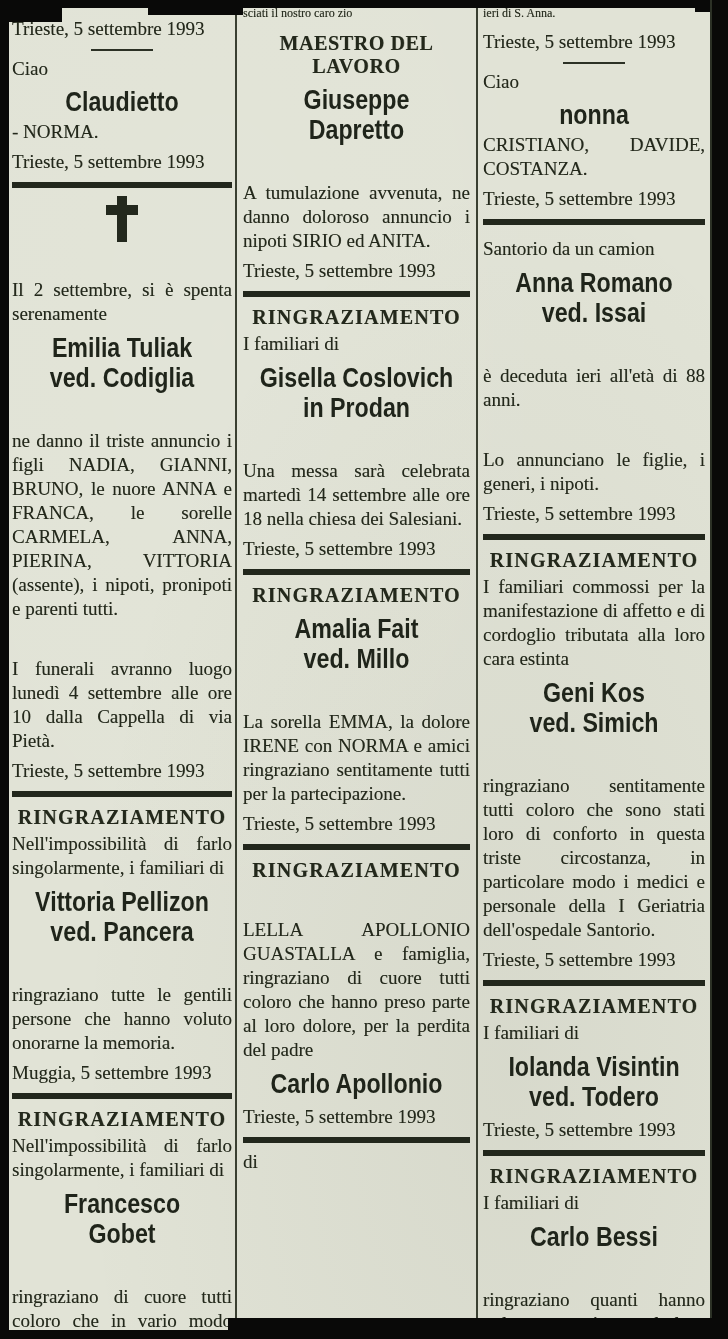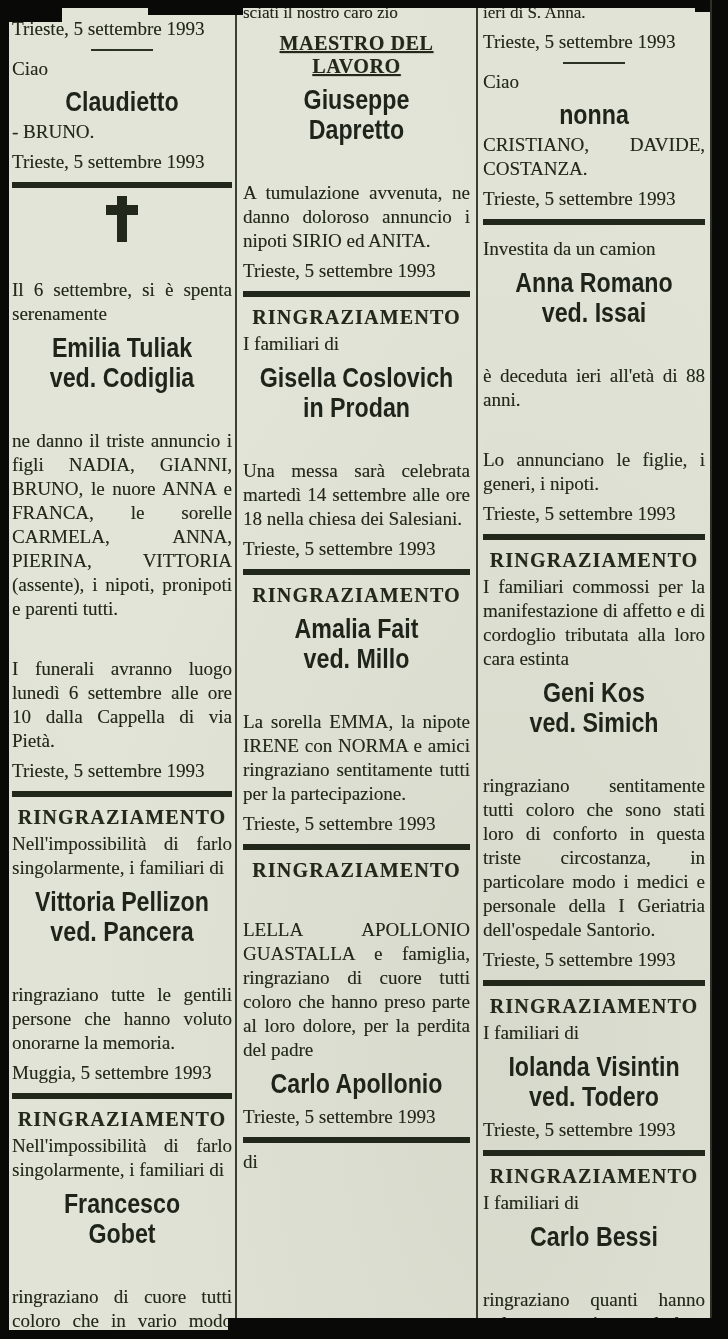--- a/index.html
+++ b/index.html
@@ -36,34 +36,33 @@
   #art-bot1   { left: 228px; top: 1318px; width: 500px; height: 21px; }
   #art-bot2   { left: 0;   top: 1330px; width: 728px; height: 9px; }
 
   .body, .intro, .sig {
     font-size: 19px; line-height: 24px;
     text-align: justify; text-shadow: 0.3px 0.3px 0 rgba(35,40,25,0.35); margin-top: 36px;
   }
   .intro { margin-top: 2px; }
   .sig   { margin-top: 2px; }
   .date  { font-size: 19px; line-height: 22px; margin-top: 7px; text-shadow: 0.3px 0.3px 0 rgba(35,40,25,0.35); }
-  .frag  { font-size: 17px; line-height: 22px; text-shadow: 0.3px 0.3px 0 rgba(35,40,25,0.35); }
+  .frag  { font-size: 12px; line-height: 22px; text-shadow: 0.3px 0.3px 0 rgba(35,40,25,0.35); }
   .greeting { font-size: 19px; margin-top: 4px; text-shadow: 0.3px 0.3px 0 rgba(35,40,25,0.35); }
   .rule  { height: 6px; background: #22271c; margin: 9px 0 7px; }
   .sdiv  { width: 62px; height: 2px; background: #2c3125; margin: 9px auto 7px; }
   .header {
     font-size: 20px; font-weight: bold; text-align: center;
     letter-spacing: 1.2px; margin: 9px 0 3px;
     text-shadow: 0.4px 0.4px 0 rgba(35,40,25,0.4);
   }
   .title {
     font-size: 20px; font-weight: bold; text-align: center;
     letter-spacing: 0.6px; line-height: 23px; margin: 8px 0 2px;
     text-shadow: 0.4px 0.4px 0 rgba(35,40,25,0.4);
-    text-decoration: underline;
   }
   .name {
     font-family: "Liberation Sans", "DejaVu Sans", sans-serif;
     font-weight: 700; font-size: 27px; line-height: 30px;
     text-align: center; margin: 7px 0 3px;
     transform: scaleX(0.86); transform-origin: center;
     color: #1f241a;
   }
   .cross-shape { width: 10px; height: 46px; background: #23281d; position: relative; margin: 8px auto 12px; }
   .cross-shape::after {
@@ -78,35 +77,35 @@
 
   <div class="col" id="col1">
 
     <section>
       <p class="date" style="margin-top:0">Trieste, 5 settembre 1993</p>
       <div class="sdiv"></div>
       <p class="greeting">Ciao</p>
       <div class="name">
         <span>Claudietto</span>
       </div>
-      <p class="sig">- BRUNO.</p>
+      <p class="sig">- NORMA.</p>
       <p class="date">Trieste, 5 settembre 1993</p>
     </section>
 
     <div class="rule"></div>
 
     <section>
       <div class="cross-shape"></div>
-      <p class="body">Il 6 settembre, si è spenta serenamente</p>
+      <p class="body">Il 2 settembre, si è spenta serenamente</p>
       <div class="name">
         <span>Emilia Tuliak</span><br>
         <span>ved. Codiglia</span>
       </div>
       <p class="body">ne danno il triste annuncio i figli NADIA, GIANNI, BRUNO, le nuore ANNA e FRANCA, le sorelle CARMELA, ANNA, PIERINA, VITTORIA (assente), i nipoti, pronipoti e parenti tutti.</p>
-      <p class="body">I funerali avranno luogo lunedì 6 settembre alle ore 10 dalla Cappella di via Pietà.</p>
+      <p class="body">I funerali avranno luogo lunedì 4 settembre alle ore 10 dalla Cappella di via Pietà.</p>
       <p class="date">Trieste, 5 settembre 1993</p>
     </section>
 
     <div class="rule"></div>
 
     <section>
       <div class="header">RINGRAZIAMENTO</div>
       <p class="intro">Nell'impossibilità di farlo singolarmente, i familiari di</p>
       <div class="name">
         <span>Vittoria Pellizon</span><br>
@@ -166,21 +165,21 @@
     </section>
 
     <div class="rule"></div>
 
     <section>
       <div class="header">RINGRAZIAMENTO</div>
       <div class="name">
         <span>Amalia Fait</span><br>
         <span>ved. Millo</span>
       </div>
-      <p class="body">La sorella EMMA, la nipote IRENE con NORMA e amici ringraziano sentitamente tutti per la partecipazione.</p>
+      <p class="body">La sorella EMMA, la dolore IRENE con NORMA e amici ringraziano sentitamente tutti per la partecipazione.</p>
       <p class="date">Trieste, 5 settembre 1993</p>
     </section>
 
     <div class="rule"></div>
 
     <section>
       <div class="header">RINGRAZIAMENTO</div>
       <p class="body">LELLA APOLLONIO GUASTALLA e famiglia, ringraziano di cuore tutti coloro che hanno preso parte al loro dolore, per la perdita del padre</p>
       <div class="name">
         <span>Carlo Apollonio</span>
@@ -206,21 +205,21 @@
       <div class="name">
         <span>nonna</span>
       </div>
       <p class="sig">CRISTIANO, DAVIDE, COSTANZA.</p>
       <p class="date">Trieste, 5 settembre 1993</p>
     </section>
 
     <div class="rule"></div>
 
     <section>
-      <p class="intro" style="margin-top:12px">Investita da un camion</p>
+      <p class="intro" style="margin-top:12px">Santorio da un camion</p>
       <div class="name">
         <span>Anna Romano</span><br>
         <span>ved. Issai</span>
       </div>
       <p class="body">è deceduta ieri all'età di 88 anni.</p>
       <p class="body">Lo annunciano le figlie, i generi, i nipoti.</p>
       <p class="date">Trieste, 5 settembre 1993</p>
     </section>
 
     <div class="rule"></div>

